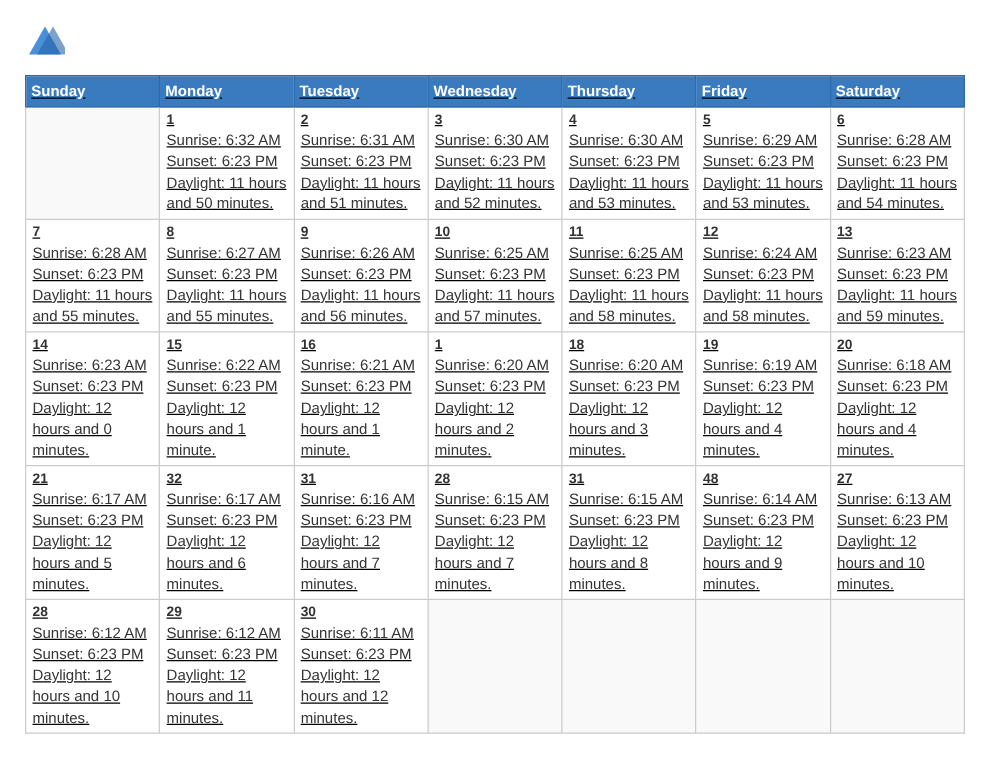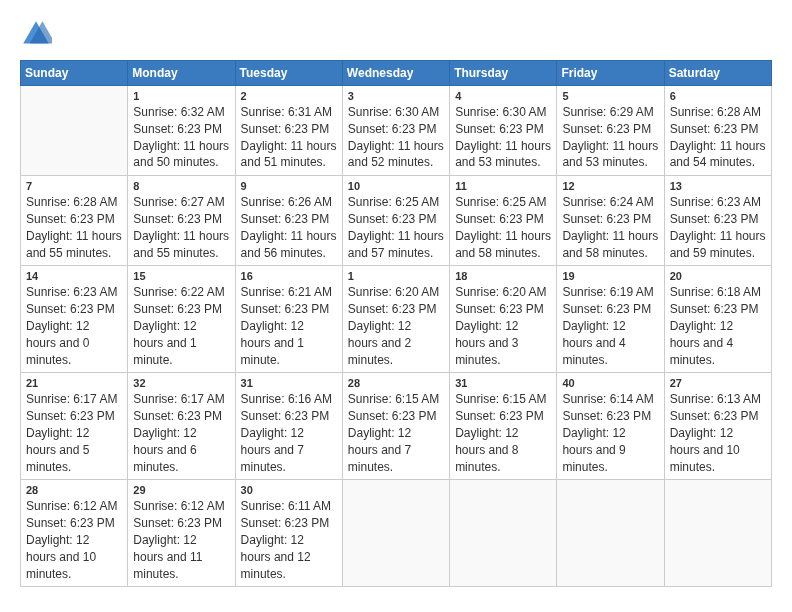--- a/index.html
+++ b/index.html
@@ -54,20 +54,21 @@
       color: #333;
     }
     .location {
       font-size: 14px;
       color: #555;
     }
     .calendar {
       width: 100%;
       border-collapse: collapse;
       font-size: 10px;
+      text-decoration: underline;
     }
     .calendar thead th {
       background-color: #3a7bbf;
       color: #fff;
       padding: 5px 4px;
       text-align: left;
       font-size: 12px;
       font-weight: bold;
       border: 1px solid #2e6aaa;
     }
@@ -230,21 +231,21 @@
           </td>
           <td>
             <div class="day-num">28</div>
             <div class="day-info">Sunrise: 6:15 AM<br>Sunset: 6:23 PM<br>Daylight: 12 hours and 7 minutes.</div>
           </td>
           <td>
             <div class="day-num">31</div>
             <div class="day-info">Sunrise: 6:15 AM<br>Sunset: 6:23 PM<br>Daylight: 12 hours and 8 minutes.</div>
           </td>
           <td>
-            <div class="day-num">40</div>
+            <div class="day-num">48</div>
             <div class="day-info">Sunrise: 6:14 AM<br>Sunset: 6:23 PM<br>Daylight: 12 hours and 9 minutes.</div>
           </td>
           <td>
             <div class="day-num">27</div>
             <div class="day-info">Sunrise: 6:13 AM<br>Sunset: 6:23 PM<br>Daylight: 12 hours and 10 minutes.</div>
           </td>
         </tr>
         <tr>
           <td>
             <div class="day-num">28</div>

